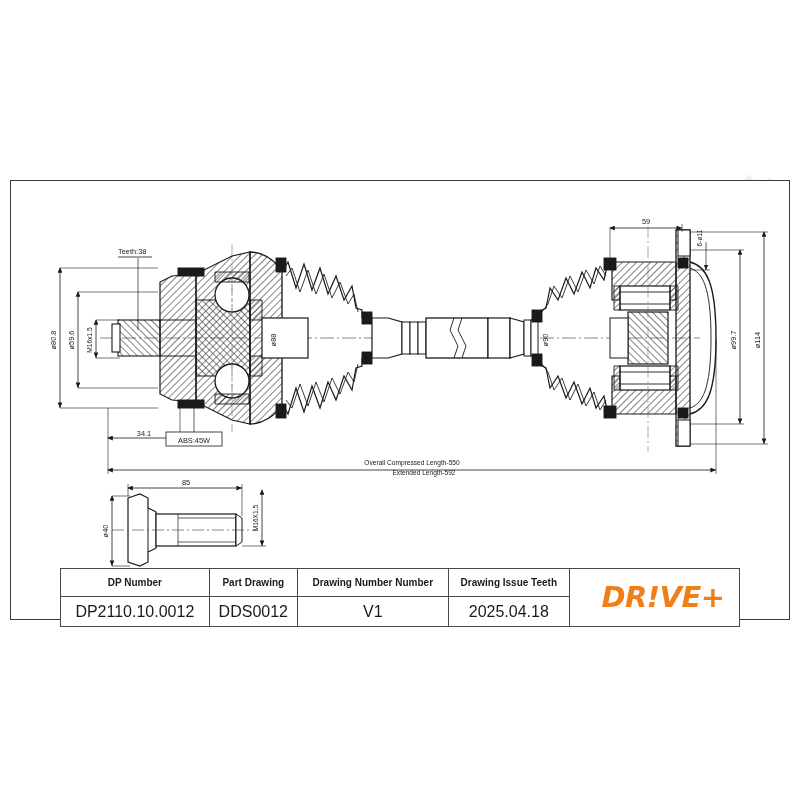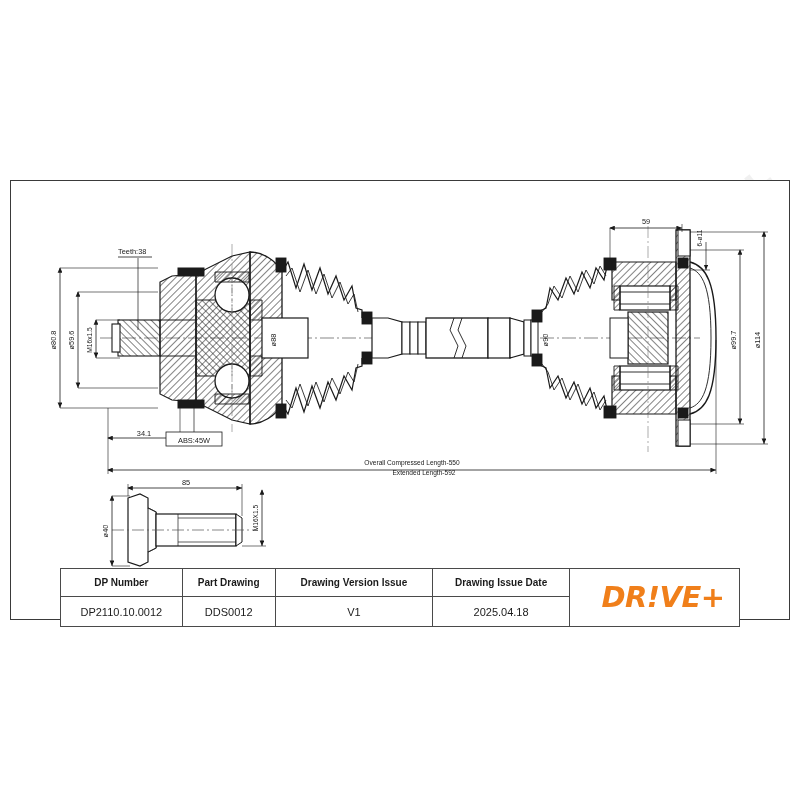--- a/index.html
+++ b/index.html
@@ -5,21 +5,21 @@
   html,body{margin:0;padding:0;background:#ffffff;}
   body{width:800px;height:800px;font-family:"Liberation Sans",sans-serif;color:#1a1a1a;overflow:hidden;}
   #stage{position:relative;width:800px;height:800px;background:#fff;}
   #frame{position:absolute;left:10px;top:180px;width:780px;height:440px;border:1.4px solid #3a3a3a;box-sizing:border-box;background:#fff;}
   svg{display:block;}
   .dim{font-family:"Liberation Sans",sans-serif;font-size:7.4px;fill:#1a1a1a;}
   .dimsm{font-family:"Liberation Sans",sans-serif;font-size:6.6px;fill:#1a1a1a;}
   .tbl{position:absolute;left:60px;top:568px;width:680px;height:52px;border-collapse:collapse;}
   .tbl td{border:1.1px solid #4a4a4a;text-align:center;vertical-align:middle;font-size:10.5px;background:#fff;}
   .tbl tr.hdr td{font-weight:bold;height:25px;font-size:10px;margin-top:26px;}
-  .tbl tr.val td{height:27px;font-size:11px;}
+  .tbl tr.val td{height:27px;font-size:16px;}
   .logocell{border:1.1px solid #4a4a4a;width:150px;padding-left:18px;}
   .logo{font-family:"DejaVu Sans",sans-serif;font-weight:bold;font-style:italic;font-size:29px;color:#F07F1A;letter-spacing:-0.5px;line-height:1;white-space:nowrap;}
   .wm{position:absolute;font-family:"DejaVu Sans",sans-serif;font-weight:bold;font-style:italic;font-size:58px;color:#000;opacity:0.055;transform:rotate(-38deg);transform-origin:left top;white-space:nowrap;pointer-events:none;user-select:none;}
 </style>
 </head>
 <body>
 
 <div id="stage">
 
   <div class="wm" style="left:110px;top:390px;">DRIVE+</div>
@@ -231,22 +231,22 @@
     <text class="dim" x="186" y="485" text-anchor="middle">85</text>
     <text class="dimsm" x="258" y="518" text-anchor="middle" transform="rotate(-90 258 518)">M16X1.5</text>
     <text class="dim" x="108" y="531" text-anchor="middle" transform="rotate(-90 108 531)">ø40</text>
   </svg>
 
   <table class="tbl">
     <tbody>
         <tr class="hdr">
       <td>DP Number</td>
       <td>Part Drawing</td>
-      <td>Drawing Version Issue</td>
-      <td>Drawing Issue Date</td>
+      <td>Drawing Number Number</td>
+      <td>Drawing Issue Teeth</td>
       <td class="logocell" rowspan="2">
         <div class="logo"><span>DR</span><span>!</span><span>VE+</span></div>
       </td>
     </tr>
     <tr class="val">
       <td>DP2110.10.0012</td>
       <td>DDS0012</td>
       <td>V1</td>
       <td>2025.04.18</td>
     </tr>

